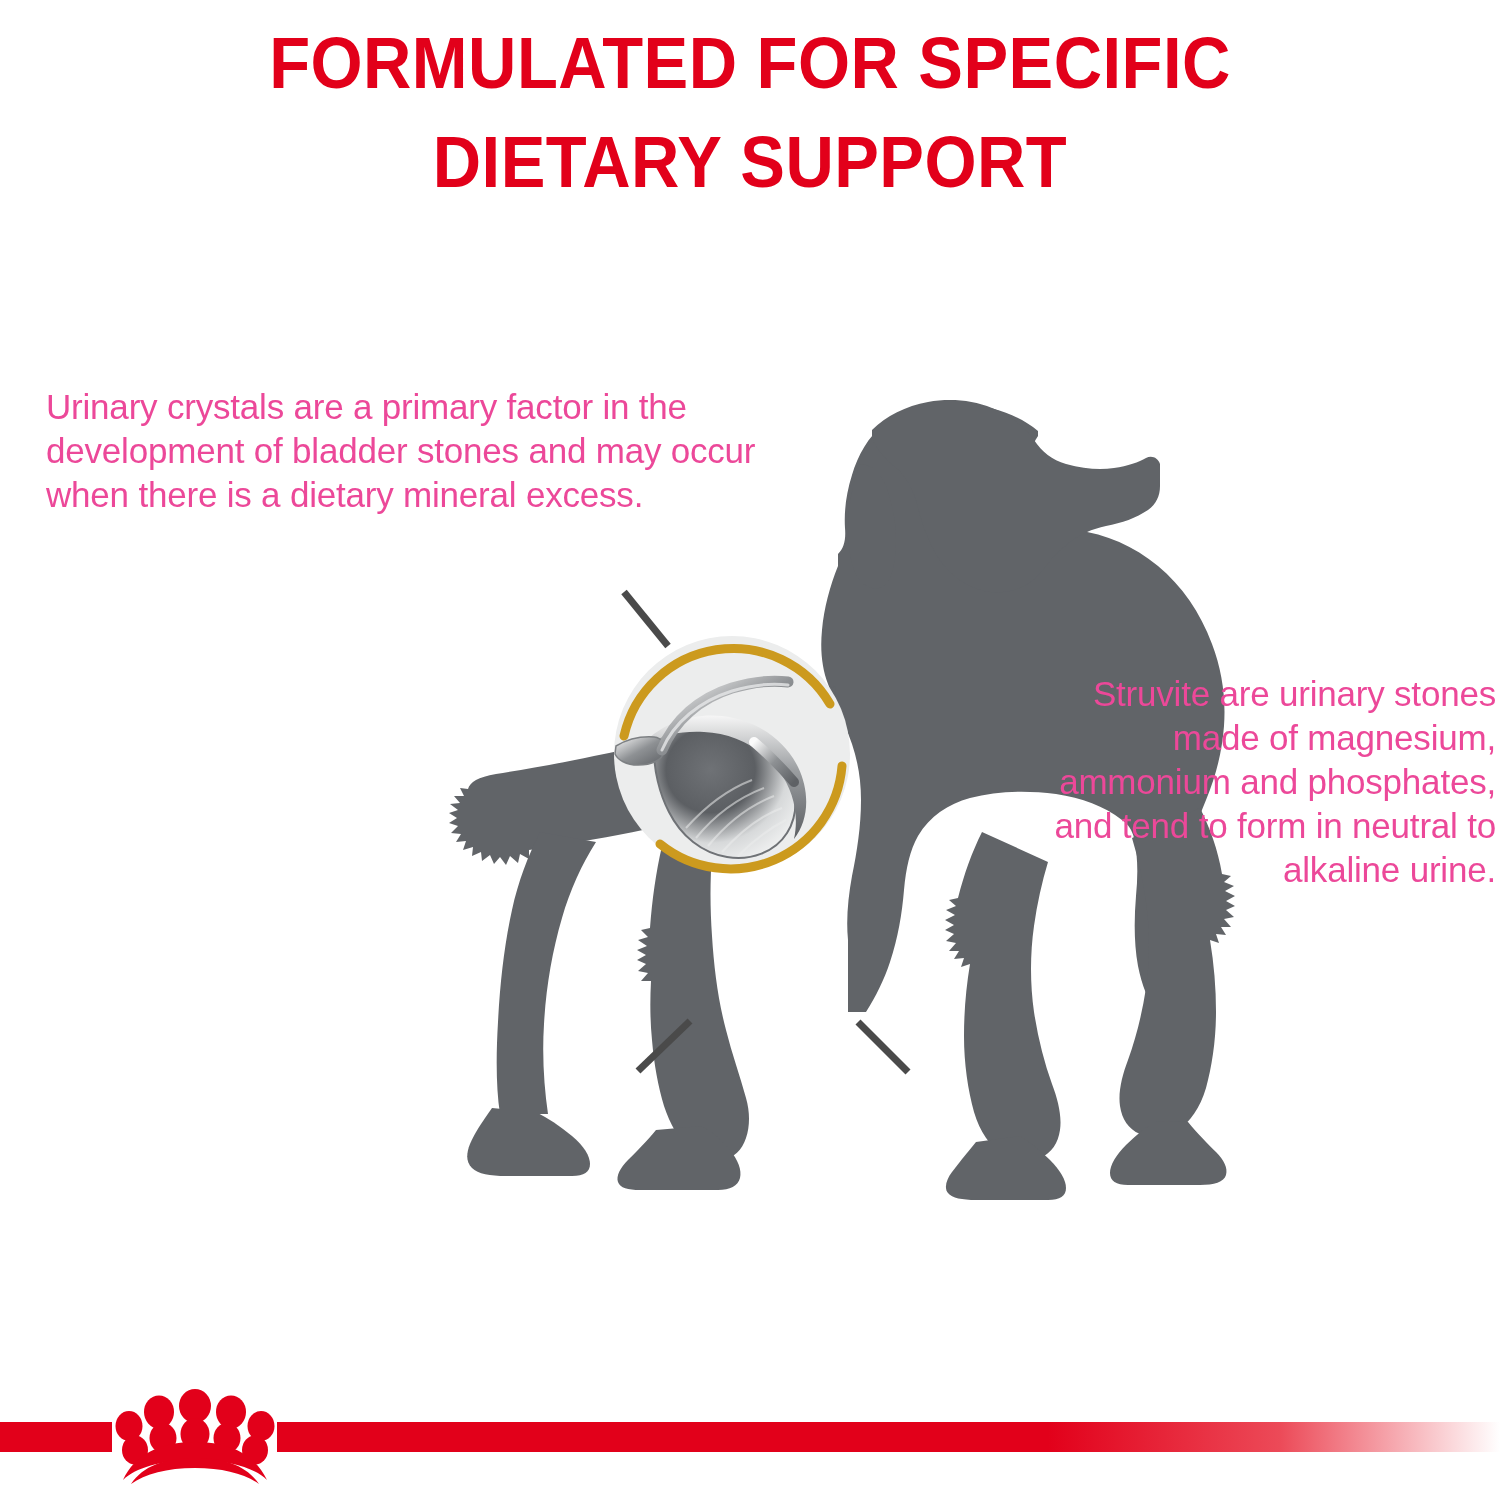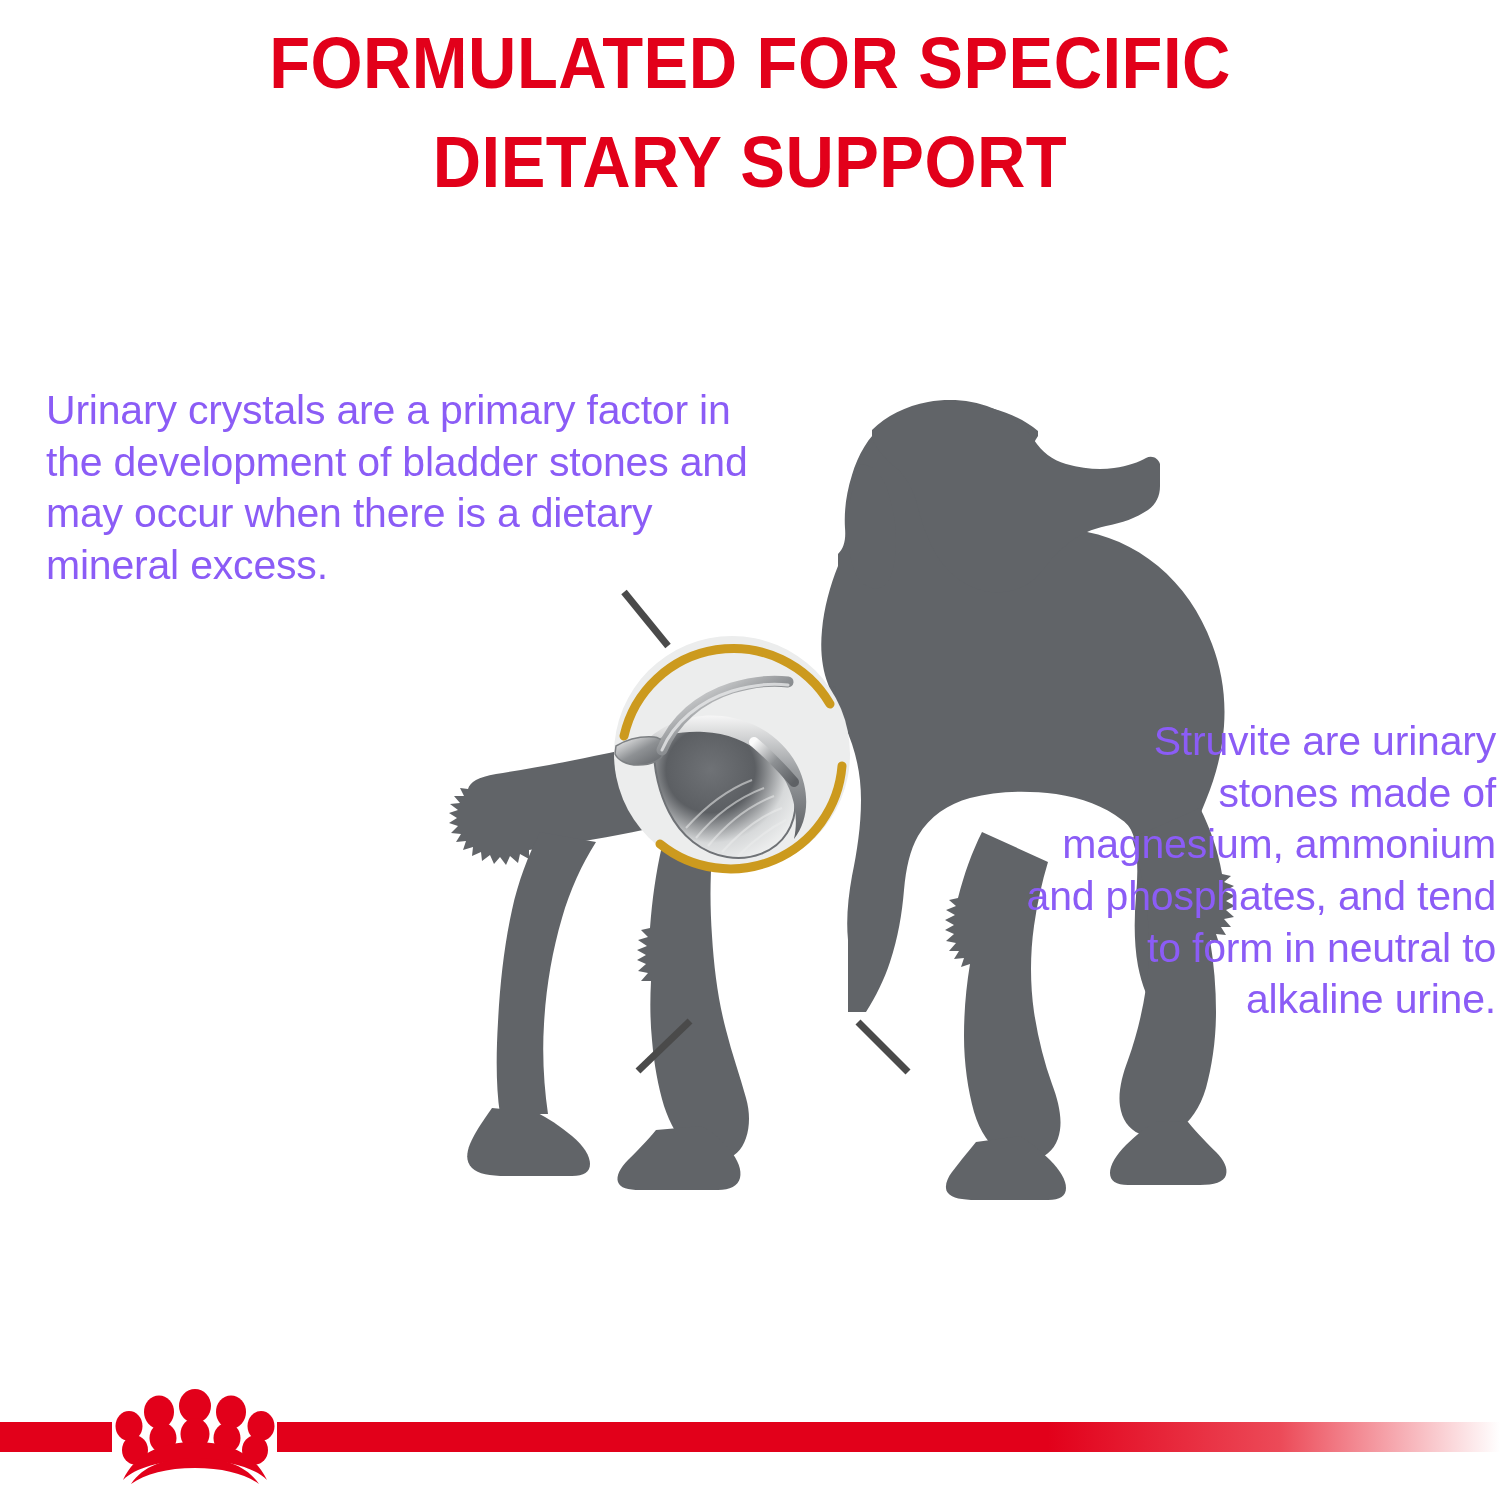--- a/index.html
+++ b/index.html
@@ -33,38 +33,37 @@
     letter-spacing: 0.5px;
     font-family: "Liberation Sans Narrow", "Liberation Sans", sans-serif;
     transform: scaleX(0.93);
     transform-origin: 50% 0;
   }
   .title-line { display: block; white-space: nowrap; }
 
   
   .copy {
     position: absolute;
-    color: #8b5cf6;
-    font-size: 41px;
+    color: #ec4899;
+    font-size: 35px;
     line-height: 1.26;
     font-family: "Liberation Sans", sans-serif;
     letter-spacing: -0.2px;
   }
   #copy-crystals {
     left: 46px;
     top: 385px;
     width: 730px;
     text-align: left;
   }
   #copy-struvite {
     right: 10px;
     top: 672px;
     width: 470px;
     text-align: right;
-    margin-top: 44px;
   }
   #copy-oxalate {
     left: 46px;
     top: 1096px;
     width: 700px;
     text-align: left;
   }
 
   
   .connectors {

